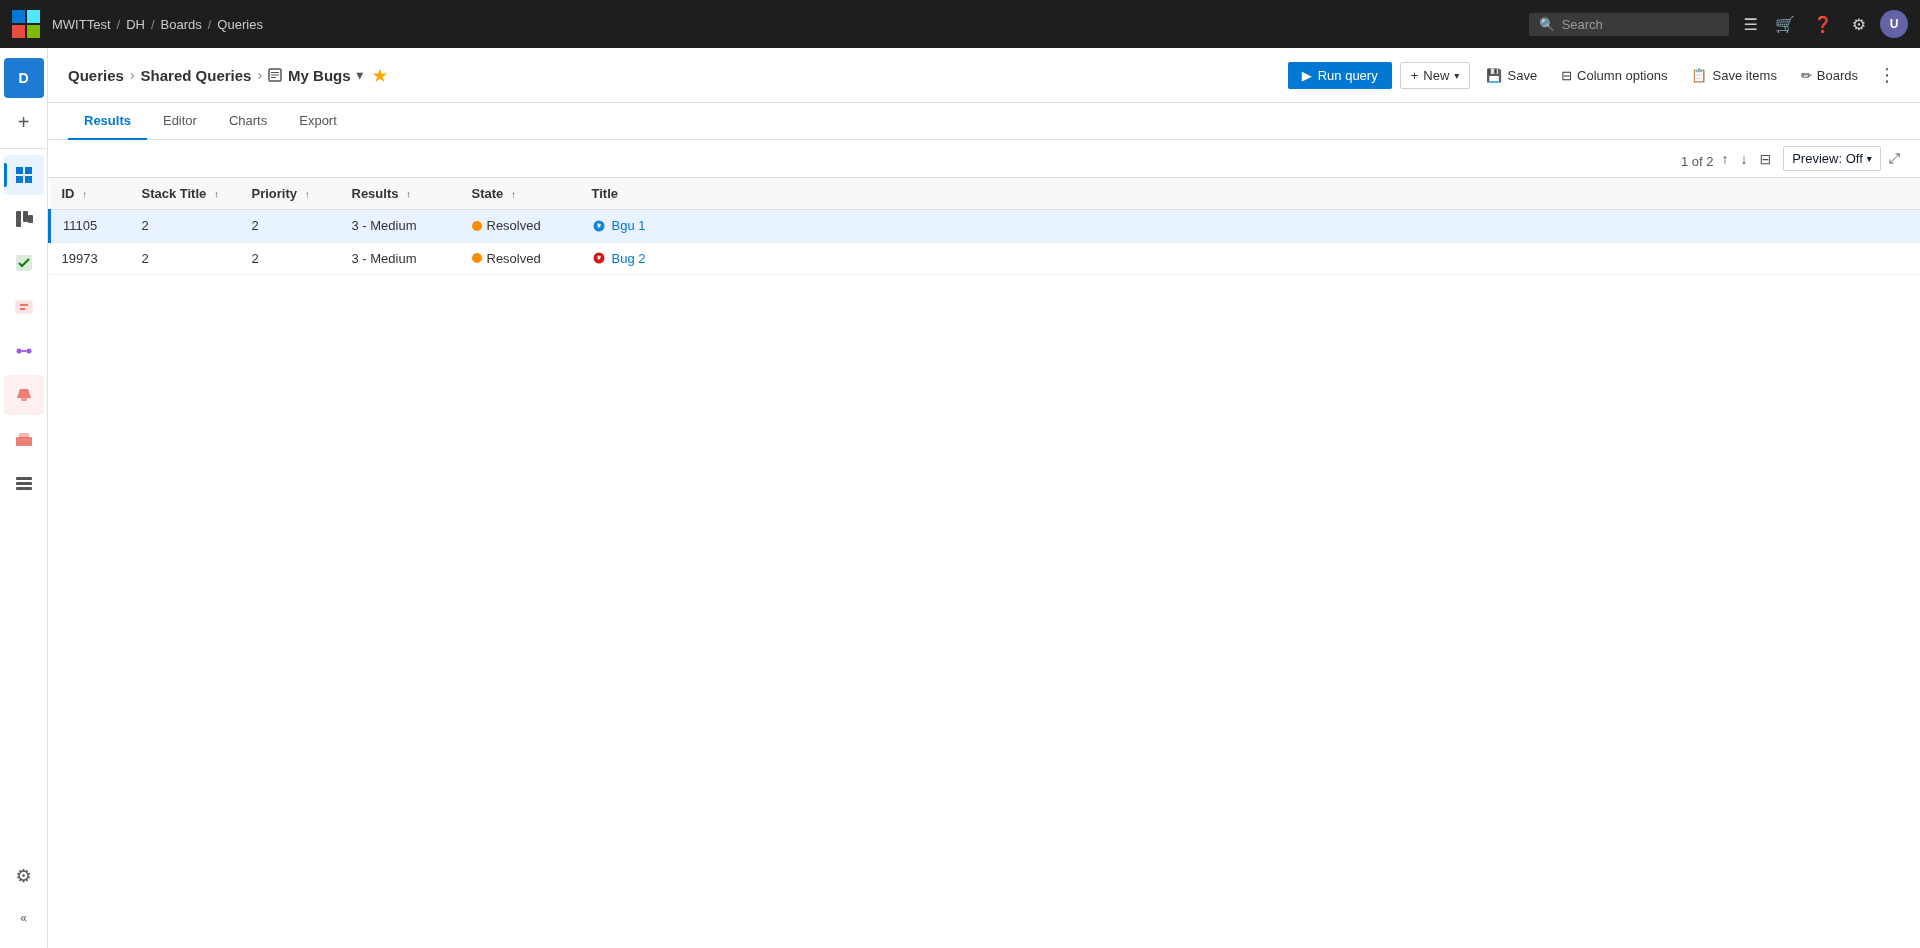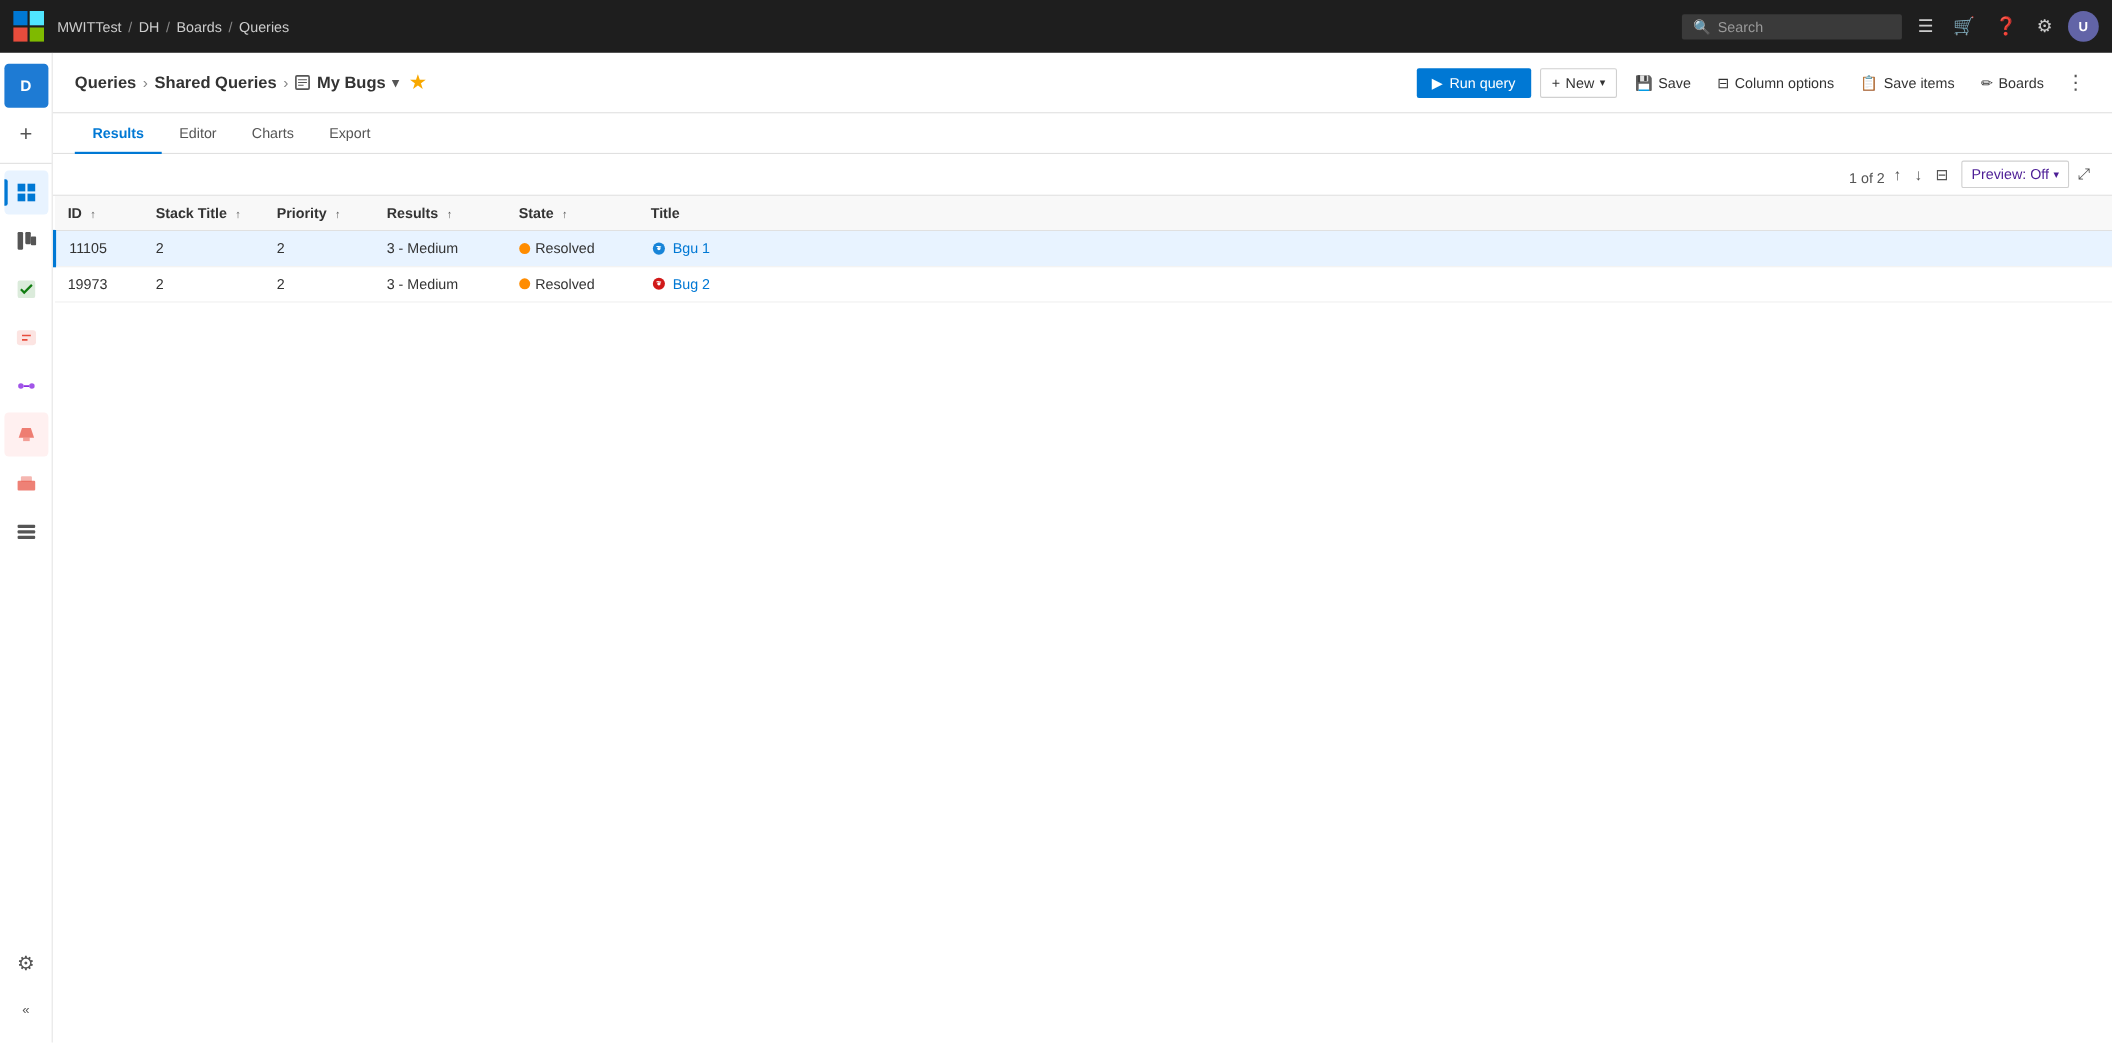--- a/index.html
+++ b/index.html
@@ -83,21 +83,21 @@
     .tab.active { color: #0078d4; border-bottom: 2px solid #0078d4; font-weight: 600; }
 
     
     .query-toolbar {
       display: flex; align-items: center; padding: 6px 20px; border-bottom: 1px solid #e0e0e0;
       flex-shrink: 0; gap: 8px; justify-content: flex-end;
     }
     .pagination { display: flex; align-items: flex-end; gap: 4px; font-size: 13px; color: #555; }
     .pagination-btn { background: transparent; border: none; cursor: pointer; color: #555; font-size: 14px; padding: 2px 4px; }
     .preview-toggle {
-      display: flex; align-items: center; gap: 4px; font-size: 13px; color: #4c1d95;
+      display: flex; align-items: center; gap: 4px; font-size: 13px; color: #0f172a;
       background: transparent; border: none; cursor: pointer; padding: 4px 8px;
       border: 1px solid #d0d0d0; border-radius: 2px;
     }
     .expand-btn { background: transparent; border: none; cursor: pointer; color: #555; font-size: 14px; }
 
     
     .table-area { flex: 1; overflow: auto; }
     table { width: 100%; border-collapse: collapse; table-layout: fixed; }
     thead th {
       background: #f8f8f8; border-bottom: 1px solid #e0e0e0;

